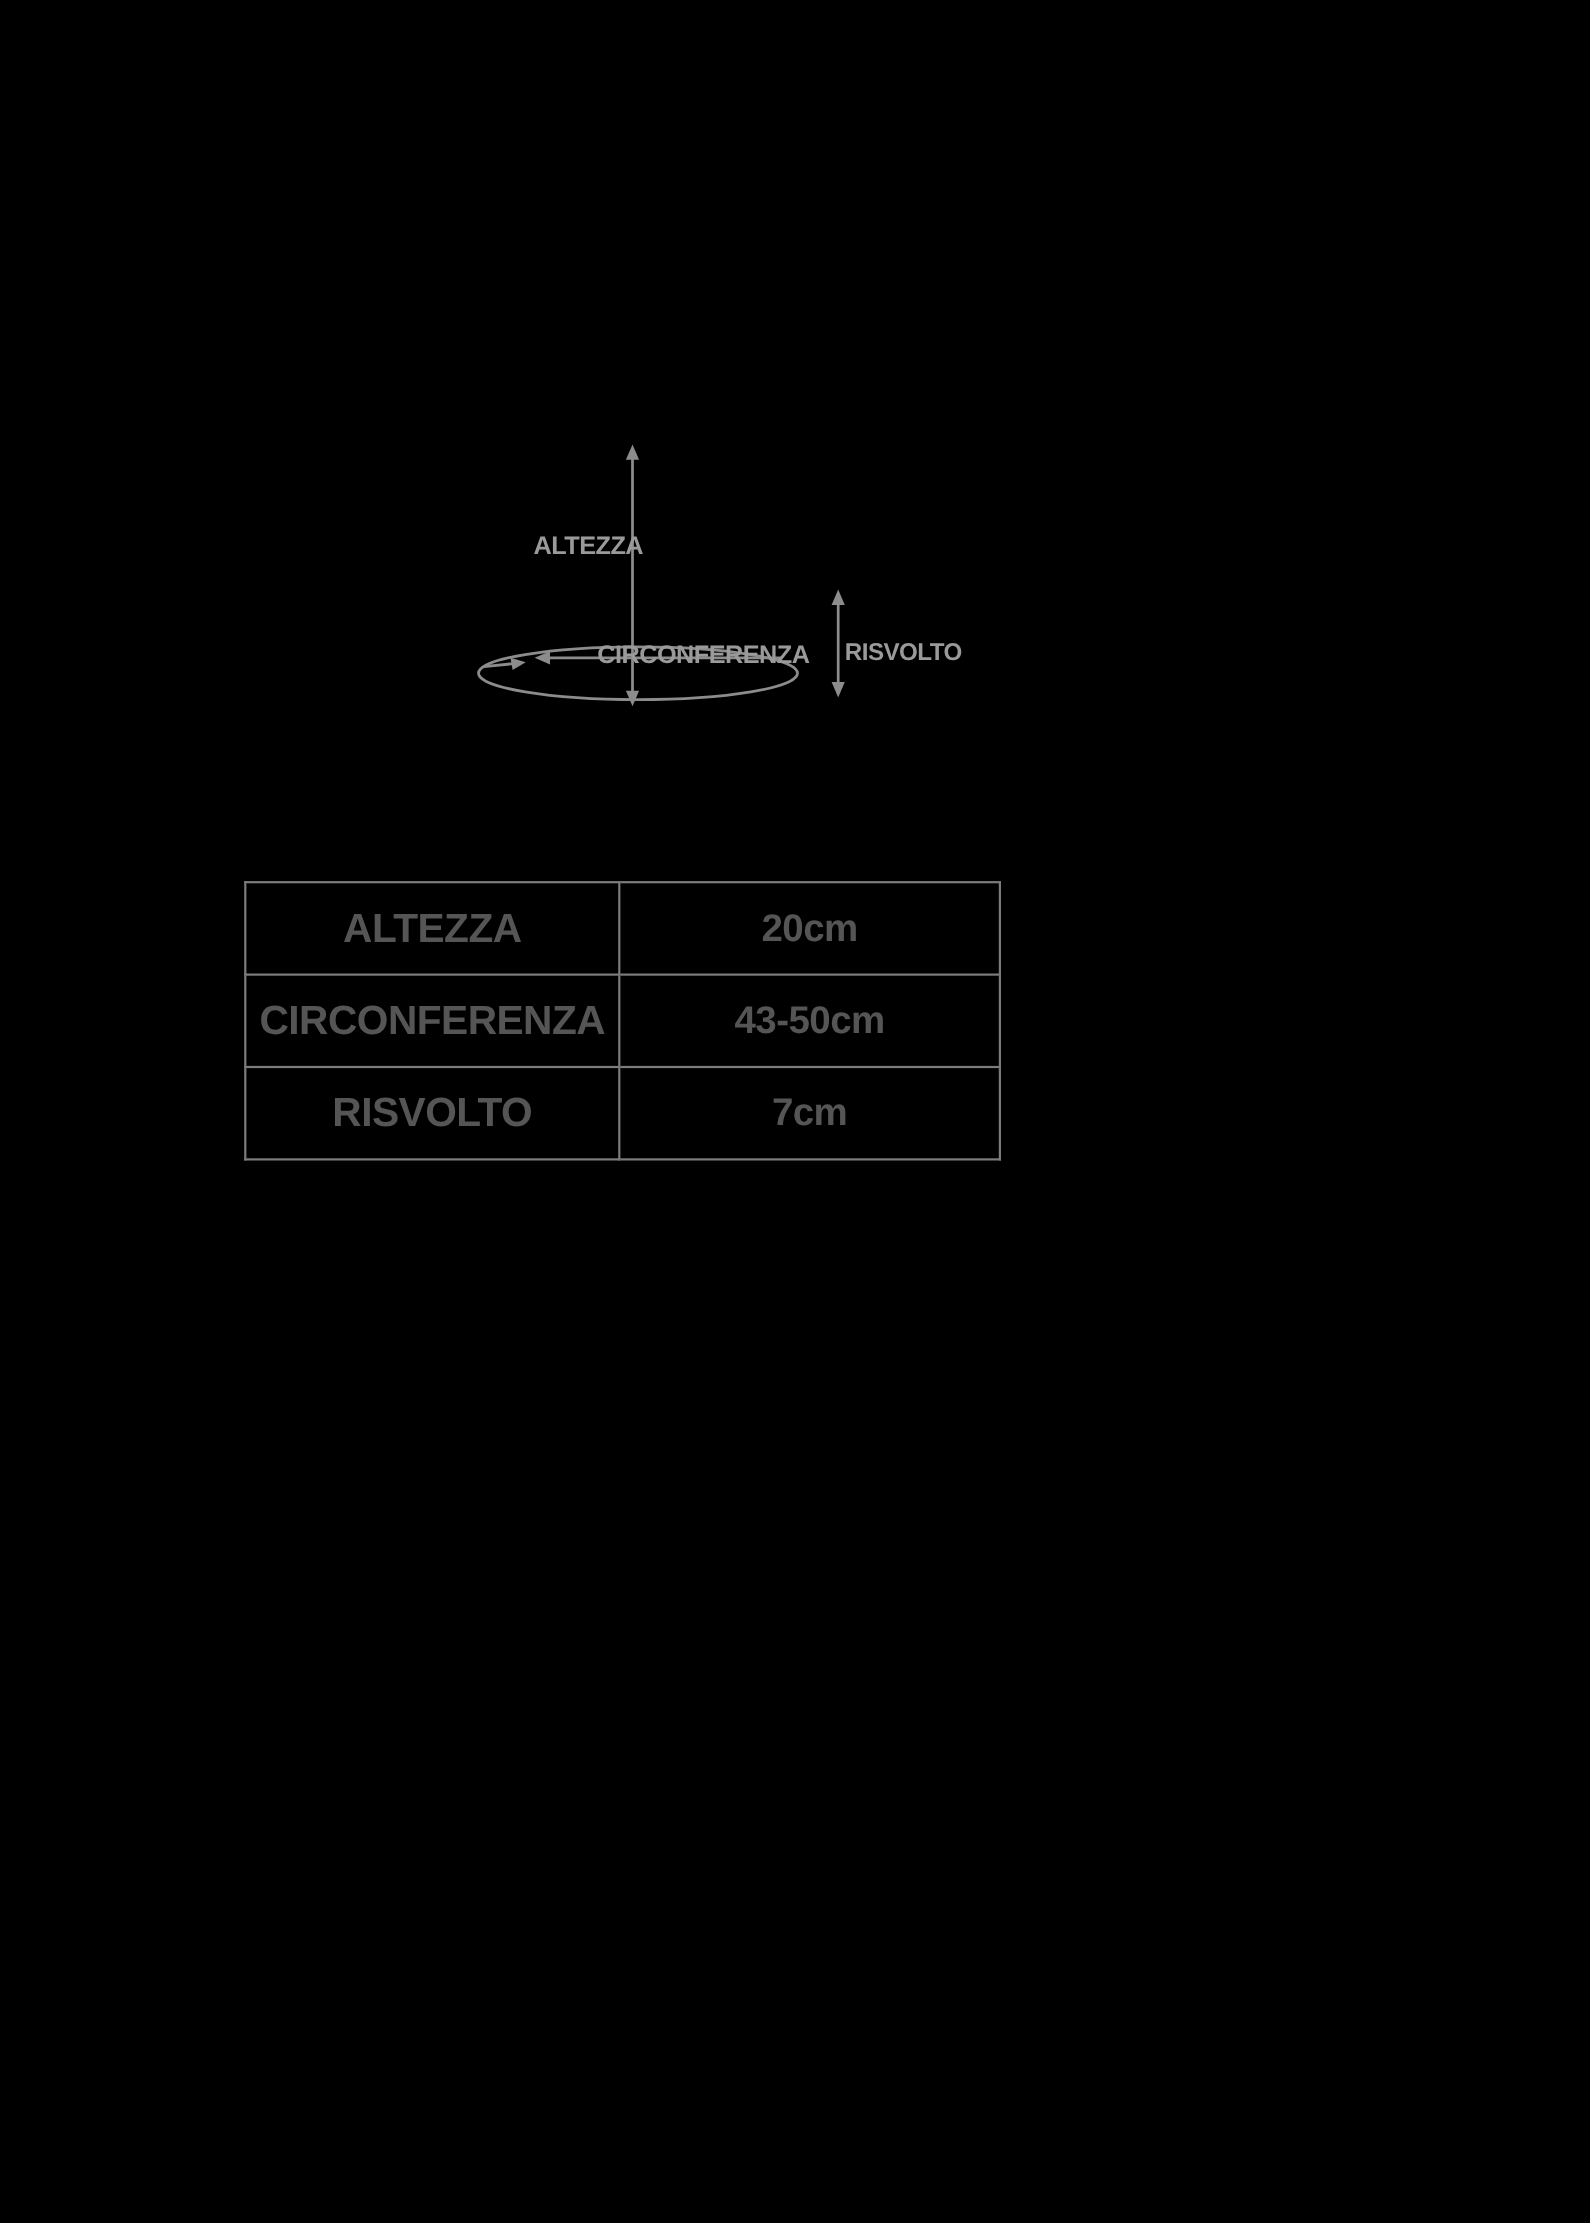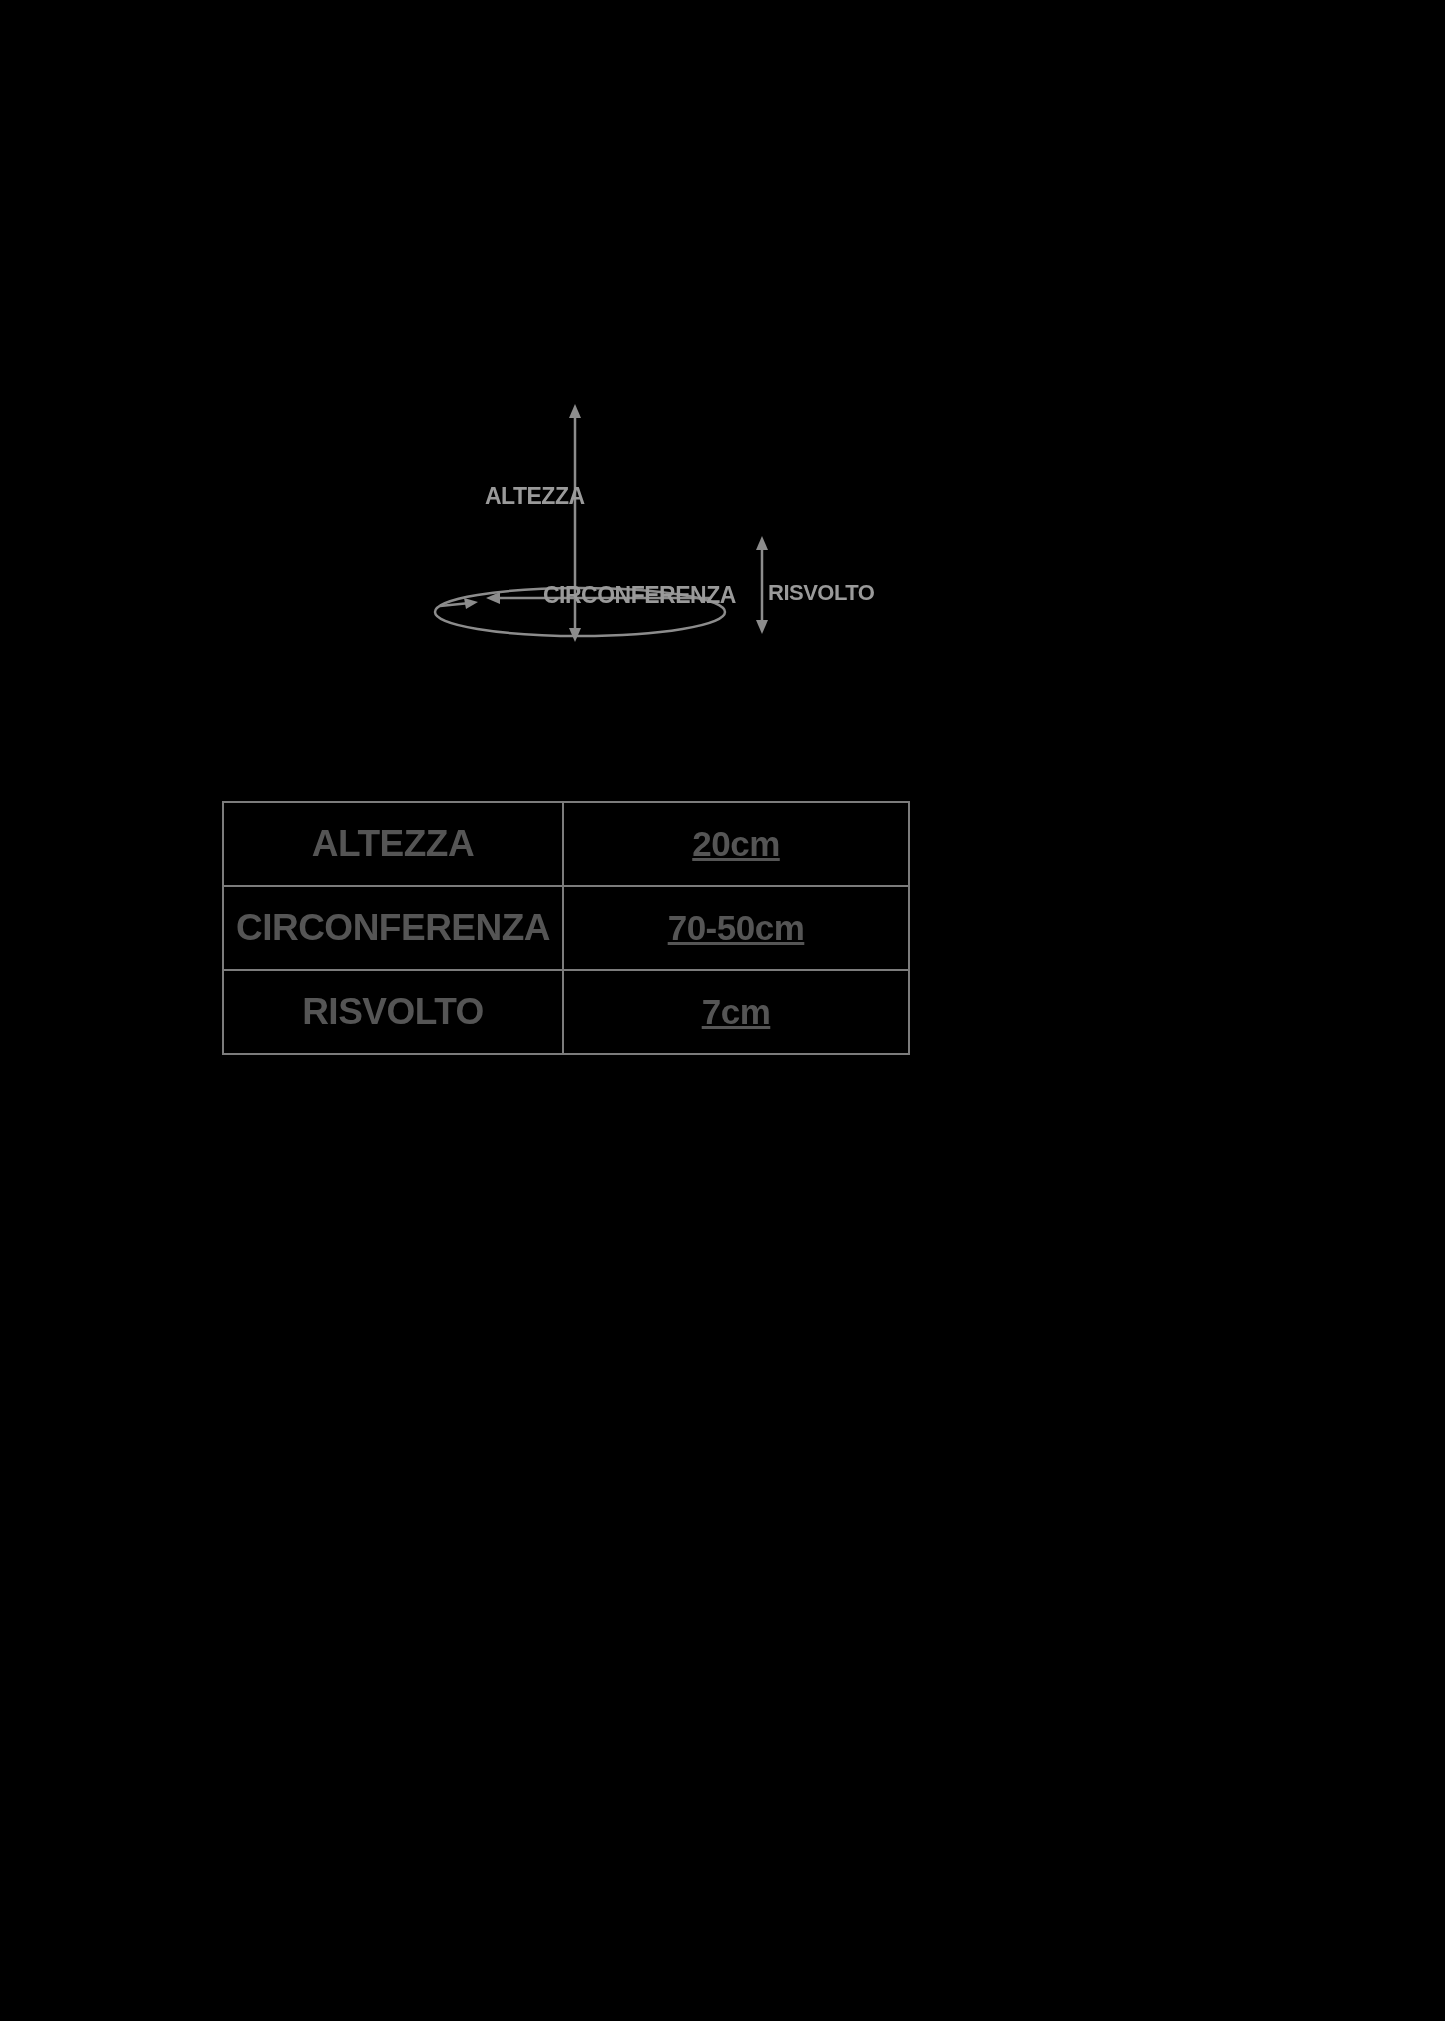--- a/index.html
+++ b/index.html
@@ -77,21 +77,20 @@
   }
   .size-table td.label-cell {
     width: 336px;
     font-size: 37px;
     letter-spacing: -0.5px;
   }
   .size-table td.value-cell {
     width: 342px;
     font-size: 35px;
     letter-spacing: -0.5px;
-    text-decoration: underline;
   }
 </style>
 </head>
 <body>
 
 <div class="page">
 
   <div class="diagram">
     <svg width="560" height="280" viewBox="0 0 560 280">
       <defs>
@@ -130,21 +129,21 @@
   </div>
 
   <table class="size-table">
     <tbody>
       <tr>
         <td class="label-cell">ALTEZZA</td>
         <td class="value-cell">20cm</td>
       </tr>
       <tr>
         <td class="label-cell">CIRCONFERENZA</td>
-        <td class="value-cell">70-50cm</td>
+        <td class="value-cell">43-50cm</td>
       </tr>
       <tr>
         <td class="label-cell">RISVOLTO</td>
         <td class="value-cell">7cm</td>
       </tr>
     </tbody>
   </table>
 
 </div>
 

